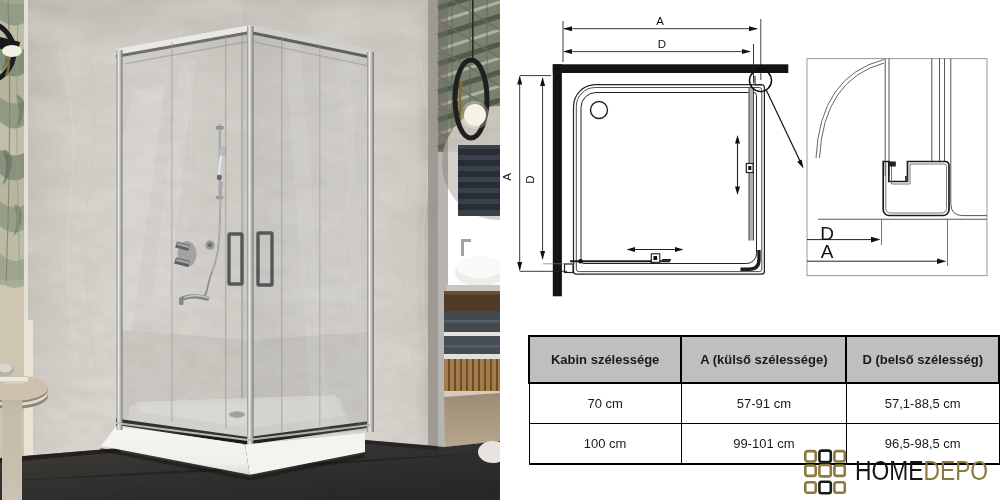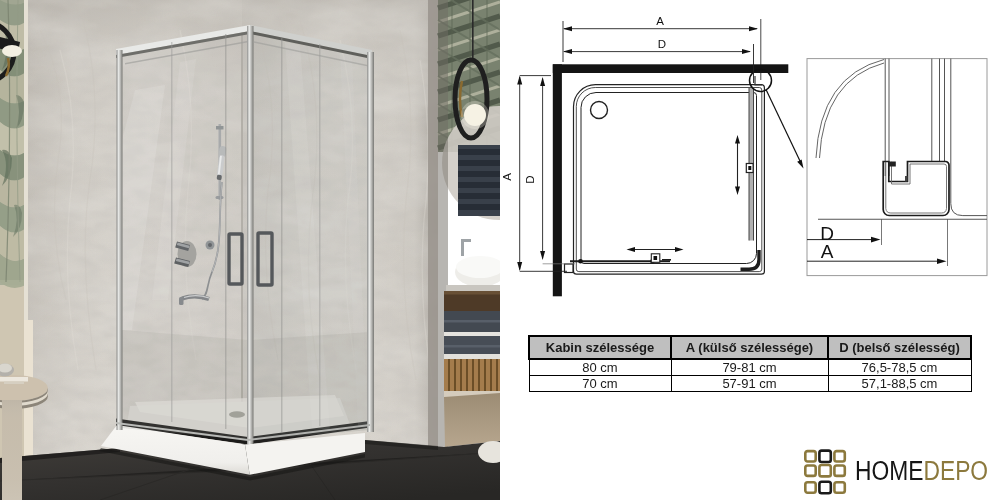--- a/index.html
+++ b/index.html
@@ -1,20 +1,20 @@
 <!DOCTYPE html>
 <html><head>
 <meta charset="utf-8">
 <style>
   html,body{margin:0;padding:0}
   #page{position:relative;width:1000px;height:500px;background:#ffffff;overflow:hidden;font-family:"Liberation Sans",sans-serif}
   #photo{position:absolute;left:0;top:0;width:500px;height:500px}
   #draw{position:absolute;left:0;top:0;width:1000px;height:500px}
   table.dim{position:absolute;left:528px;top:335px;border-collapse:collapse;table-layout:fixed;background:#fff;color:#1a1a1a}
-  table.dim td,table.dim th{border:1px solid #000;padding:0;text-align:center;vertical-align:middle;font-size:13px;line-height:1}
+  table.dim td,table.dim th{border:1px solid #000;padding:12px;text-align:center;vertical-align:middle;font-size:13px;line-height:1}
   table.dim th{background:#bfbfbf;height:21px;font-size:13px}
   table.dim td{height:15px}
   #logo{position:absolute;left:803px;top:448px;width:195px;height:50px}
   #logotext{position:absolute;left:855px;top:456px;font-size:27px;font-weight:400;letter-spacing:0px;color:#161616;white-space:nowrap;transform:scaleX(0.845);transform-origin:0 50%}
   #logotext .gold{color:#8c793d}
 </style>
 </head>
 <body>
 <div id="page">
 
@@ -418,28 +418,28 @@
   </svg>
 
   <table class="dim">
     <tbody>
         <tr>
       <th style="width:140px;border-width:2px">Kabin szélessége</th>
       <th style="width:155px;border-width:2px">A (külső szélessége)</th>
       <th style="width:141px;border-width:2px">D (belső szélesség)</th>
     </tr>
     <tr>
-          <td>80 cm</td>
-          <td>79-81 cm</td>
-          <td>76,5-78,5 cm</td>
-        </tr>
-    <tr>
           <td>70 cm</td>
           <td>57-91 cm</td>
           <td>57,1-88,5 cm</td>
+        </tr>
+    <tr>
+          <td style="border-bottom-width:2px">100 cm</td>
+          <td style="border-bottom-width:2px">99-101 cm</td>
+          <td style="border-bottom-width:2px">96,5-98,5 cm</td>
         </tr>
   </tbody>
     </table>
 
   <div id="logo">
     <svg width="50" height="50" viewBox="0 0 50 50">
       <g fill="none" stroke-width="2.6">
         <rect x="2.3" y="3.1" width="10.4" height="10.4" rx="2.2" stroke="#8c793d"></rect>
         <rect x="16.4" y="2.6" width="11.4" height="11.4" rx="2.2" stroke="#1a1a1a"></rect>
         <rect x="31.4" y="3.1" width="10.4" height="10.4" rx="2.2" stroke="#8c793d"></rect>

